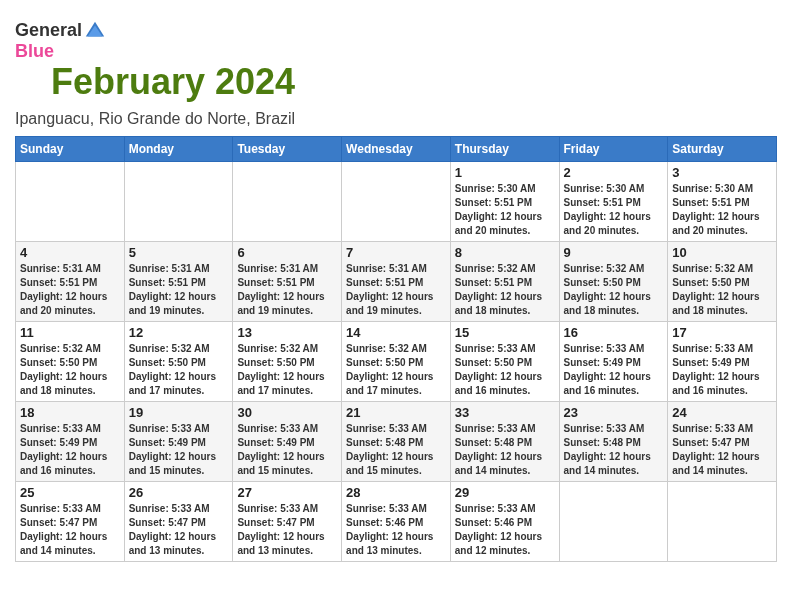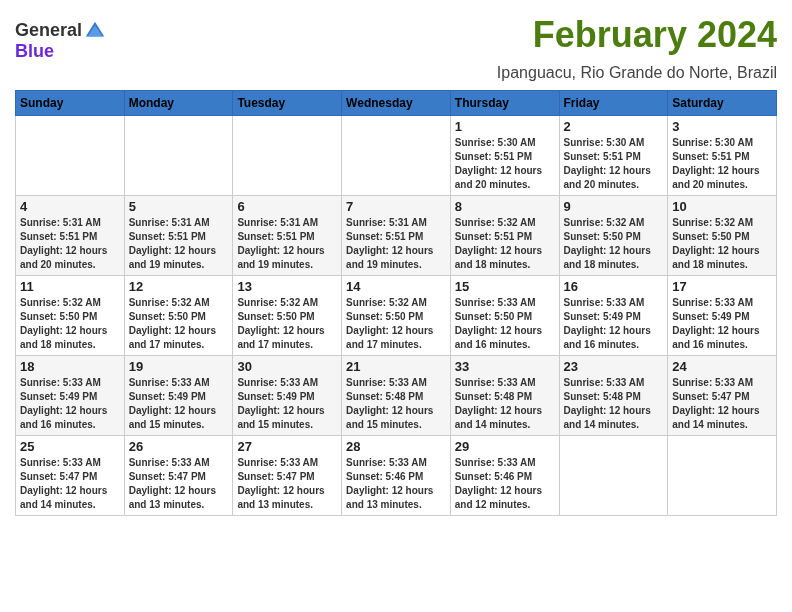--- a/index.html
+++ b/index.html
@@ -8,40 +8,41 @@
       background: #fff;
       width: 792px;
       min-height: 612px;
       padding: 15px;
     }
     .header-section {
       display: flex;
       align-items: flex-start;
       justify-content: space-between;
       margin-bottom: 8px;
+      flex-direction: column;
     }
     .logo {
       display: flex;
       align-items: center;
       margin-top: 5px;
     }
     .logo-text {
       display: flex;
       flex-direction: column;
       line-height: 1.1;
     }
     .logo-general {
       font-size: 18px;
       font-weight: bold;
       color: #333;
     }
     .logo-blue {
       font-size: 18px;
       font-weight: bold;
-      color: #6d28d9;
+      color: #ec4899;
     }
     .logo-icon {
       width: 22px;
       height: 22px;
       margin-left: 2px;
     }
     .title-section {
       text-align: right;
     }
     .month-title {
@@ -55,21 +56,21 @@
       color: #444;
       margin-top: 9px;
     }
     .calendar {
       width: 100%;
       border-collapse: collapse;
       font-size: 11px;
     }
     .calendar th {
       background-color: #3a7bc8;
-      color: #000000;
+      color: #ffffff;
       padding: 5px 4px;
       text-align: left;
       font-size: 12px;
       font-weight: bold;
       border: 1px solid #2a6ab8;
     }
     .calendar td {
       border: 1px solid #ccc;
       vertical-align: top;
       padding: 3px 4px;

